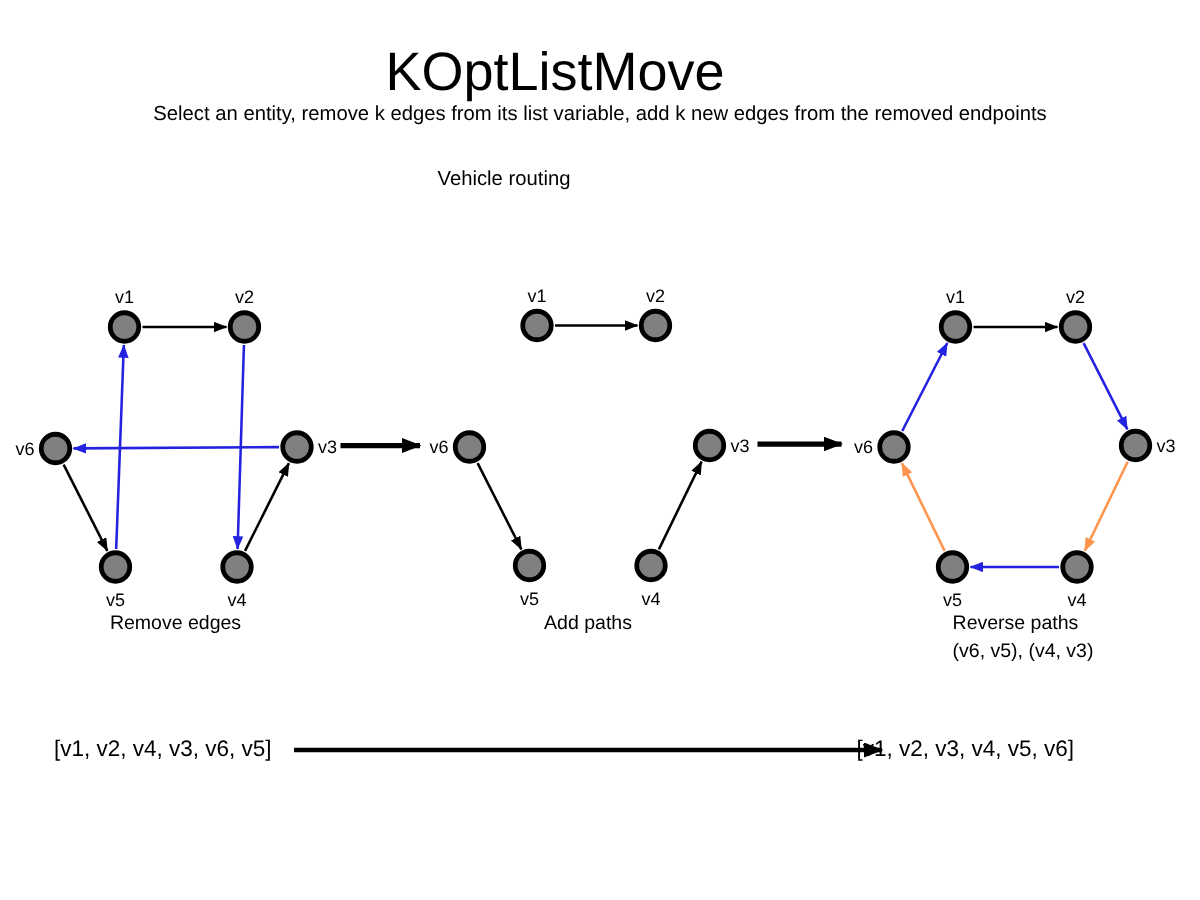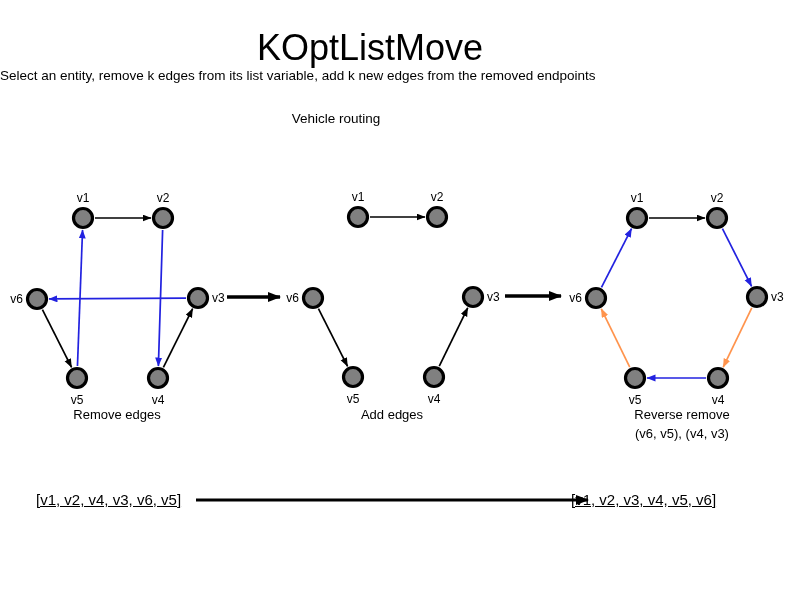--- a/index.html
+++ b/index.html
@@ -6,35 +6,35 @@
   body{
     width:800px;height:600px;background:#ffffff;overflow:hidden;position:relative;
     font-family:"Liberation Sans",sans-serif;color:#000;
   }
   .abs{position:absolute;}
   .page-title{
     top:27px;left:0;width:740px;text-align:center;
     font-size:36px;line-height:42px;font-weight:400;margin:0;
   }
   .page-subtitle{
-    top:68px;left:0;width:800px;
+    top:68px;left:0;width:800px;text-align:center;
     font-size:13.5px;line-height:16px;
   }
   .section-label{
     top:111px;left:0;width:672px;text-align:center;
     font-size:13.5px;line-height:16px;
   }
   #diagram{position:absolute;top:0;left:0;}
   #diagram text{font-family:"Liberation Sans",sans-serif;}
   .caption{
     top:405px;transform:translateX(-50%);
-    text-align:center;font-size:13px;line-height:19px;white-space:nowrap;
+    text-align:left;font-size:13px;line-height:19px;white-space:nowrap;
   }
   .footer-text{
-    top:491px;font-size:15px;line-height:18px;white-space:nowrap;text-decoration:underline;
+    top:491px;font-size:15px;line-height:18px;white-space:nowrap;
   }
 </style>
 </head>
 <body>
 
 <div class="abs page-title">KOptListMove</div>
 <div class="abs page-subtitle">Select an entity, remove k edges from its list variable, add k new edges from the removed endpoints</div>
 <div class="abs section-label">Vehicle routing</div>
 
 <svg id="diagram" width="800" height="600">
@@ -105,21 +105,21 @@
     <text x="582" y="302" text-anchor="end" font-size="12" fill="#000">v6</text>
     <line x1="227" y1="297" x2="280" y2="297" stroke="#000000" stroke-width="3.5" marker-end="url(#arr-big)"></line>
     <line x1="505" y1="296" x2="561" y2="296" stroke="#000000" stroke-width="3.5" marker-end="url(#arr-big)"></line>
     <line x1="196" y1="500" x2="588" y2="500" stroke="#000000" stroke-width="3" marker-end="url(#arr-big)"></line>
   </svg>
 
 <div class="abs caption" style="left:117px">
   <div>Remove edges</div>
 </div>
 <div class="abs caption" style="left:392px">
-  <div>Add edges</div>
+  <div>Add paths</div>
 </div>
 <div class="abs caption" style="left:682px">
-  <div>Reverse remove</div>
+  <div>Reverse paths</div>
   <div>(v6, v5), (v4, v3)</div>
 </div>
 
 <div class="abs footer-text" style="left:36px">[v1, v2, v4, v3, v6, v5]</div>
 <div class="abs footer-text" style="left:571px">[v1, v2, v3, v4, v5, v6]</div>
 
 </body></html>

